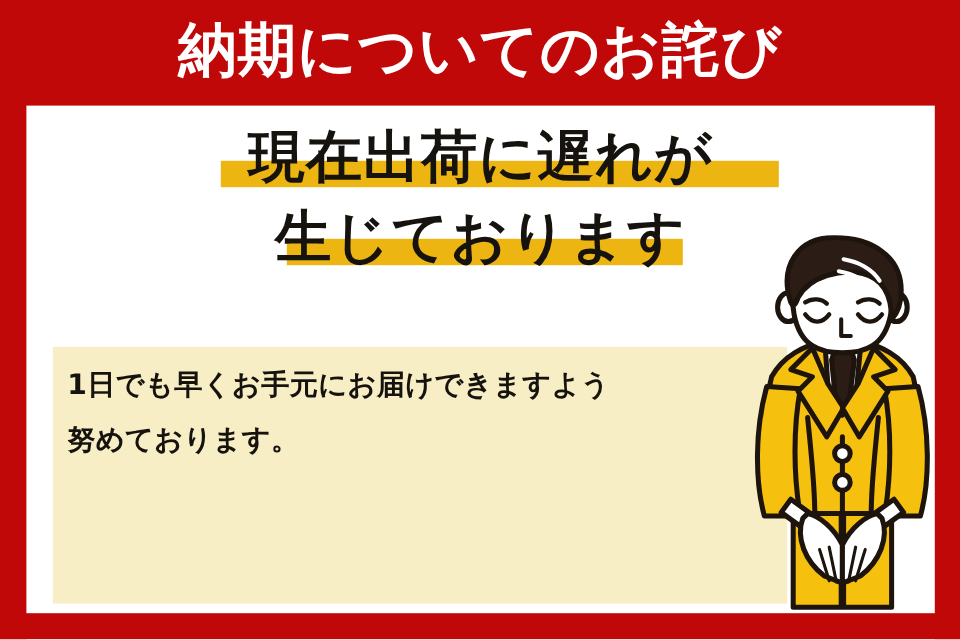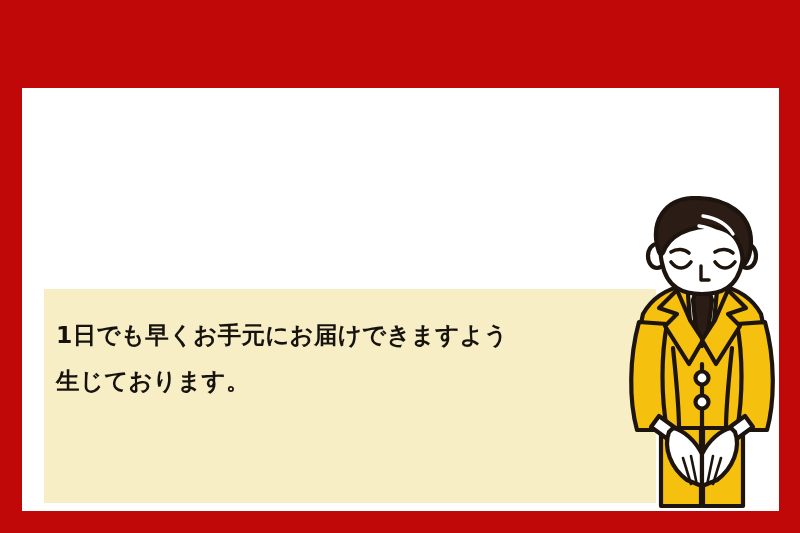--- a/index.html
+++ b/index.html
@@ -82,21 +82,21 @@
     position: absolute;
     left: 44px;
     top: 289px;
     width: 612px;
     height: 214px;
     background: #f7eec5;
   }
   .body-lines {
     position: absolute;
     left: 56px;
-    top: 312px;
+    top: 297px;
     width: 600px;
   }
   .body-line {
     display: block;
     font-size: 23.5px;
     font-weight: 700;
     color: #16120e;
     line-height: 46px;
     letter-spacing: 0.3px;
     white-space: nowrap;
@@ -115,26 +115,37 @@
 </head>
 <body>
 
 <div id="poster">
 
   <div class="frame-band frame-top"></div>
   <div class="frame-band frame-bottom"></div>
   <div class="frame-band frame-left"></div>
   <div class="frame-band frame-right"></div>
 
-
+  <div class="title">納期についてのお詫び</div>
+
+  <div class="headline">
+    <span class="headline-line hl1">
+      <span class="hl-bar"></span>
+      <span class="hl-text">現在出荷に遅れが</span>
+    </span>
+    <span class="headline-line hl2">
+      <span class="hl-bar"></span>
+      <span class="hl-text">生じております</span>
+    </span>
+  </div>
 
   <div class="body-panel"></div>
   <div class="body-lines">
     <span class="body-line">1日でも早くお手元にお届けできますよう</span>
-    <span class="body-line">生じております。</span>
+    <span class="body-line">努めております。</span>
   </div>
 
   <div class="illustration">
     <svg width="175" height="315" viewBox="0 0 175 315" xmlns="http://www.w3.org/2000/svg">
       <g fill="none" stroke="#1c140d" stroke-width="4.2" stroke-linecap="round" stroke-linejoin="round">
 
         <path d="M46 226 L46 310 L86 310 L86 226 Z" fill="#f6c00f"></path>
         <path d="M88 226 L88 310 L128 310 L128 226 Z" fill="#f6c00f"></path>
 
         <path d="M28 118

